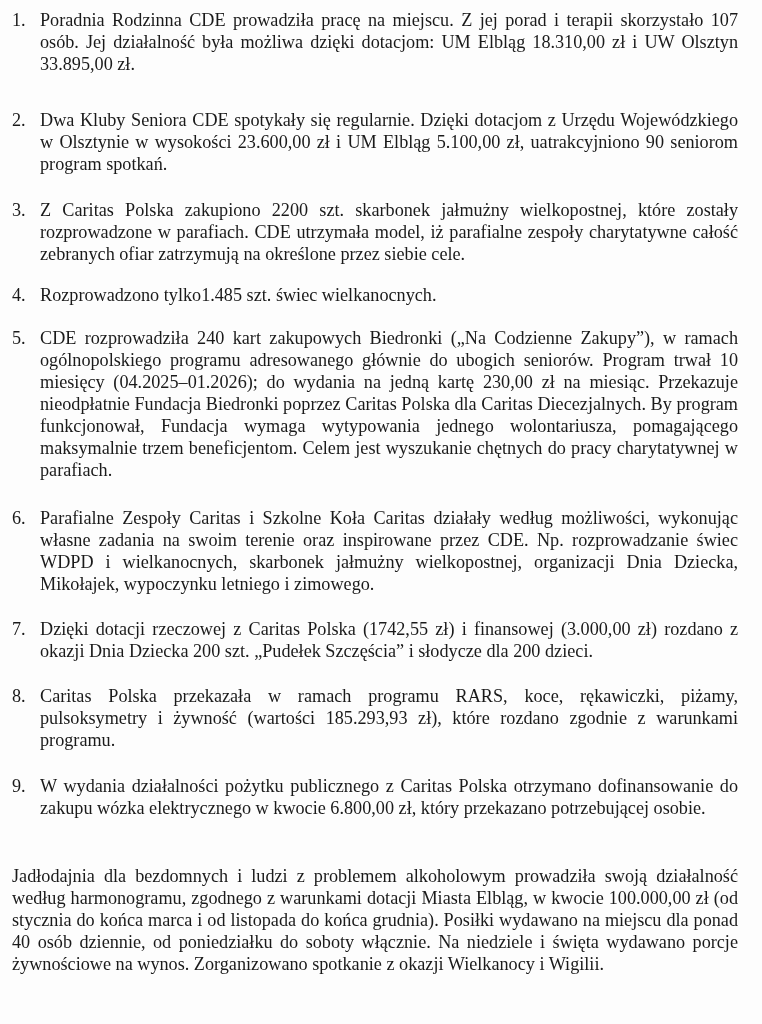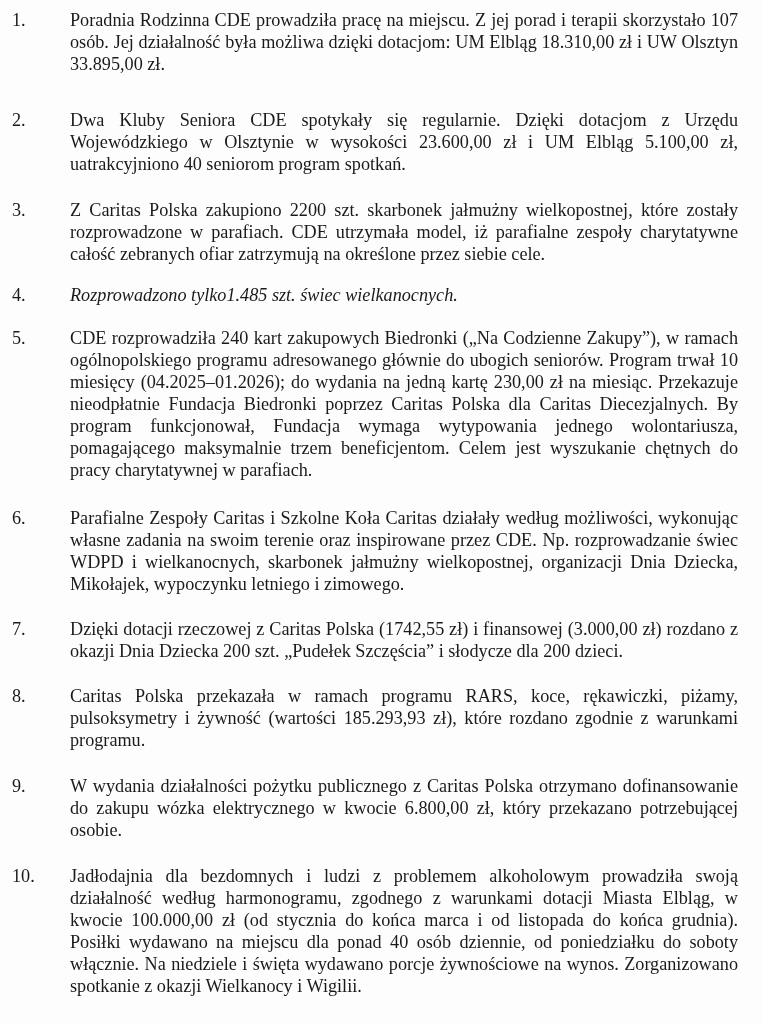--- a/index.html
+++ b/index.html
@@ -8,34 +8,34 @@
       font-family: "Liberation Serif", "DejaVu Serif", serif;
       color: #1a1a1a;
     }
     .page { position: absolute; left: 0; top: 0; width: 762px; height: 1024px; }
     .item {
       position: absolute; left: 12px; width: 726px;
       font-size: 18.2px; line-height: 22px;
       display: flex;
     }
     .num { width: 28px; flex: 0 0 28px; }
-    .txt { flex: 1; text-align: justify; margin-left: 30px; }
-    .txt.last-left { text-align: left; font-style: italic; }
+    .txt { flex: 1; text-align: justify; }
+    .txt.last-left { text-align: left; }
   </style>
 </head>
 <body>
 
 <div class="page">
   <div class="item" style="top:9px">
     <span class="num">1.</span>
     <span class="txt">Poradnia Rodzinna CDE prowadziła pracę na miejscu. Z jej porad i terapii skorzystało 107 osób. Jej działalność była możliwa dzięki dotacjom: UM Elbląg 18.310,00 zł i UW Olsztyn 33.895,00 zł.</span>
   </div>
   <div class="item" style="top:109px">
     <span class="num">2.</span>
-    <span class="txt">Dwa Kluby Seniora CDE spotykały się regularnie. Dzięki dotacjom z Urzędu Wojewódzkiego w Olsztynie w wysokości 23.600,00 zł i UM Elbląg 5.100,00 zł, uatrakcyjniono 40 seniorom program spotkań.</span>
+    <span class="txt">Dwa Kluby Seniora CDE spotykały się regularnie. Dzięki dotacjom z Urzędu Wojewódzkiego w Olsztynie w wysokości 23.600,00 zł i UM Elbląg 5.100,00 zł, uatrakcyjniono 90 seniorom program spotkań.</span>
   </div>
   <div class="item" style="top:199px">
     <span class="num">3.</span>
     <span class="txt">Z Caritas Polska zakupiono 2200 szt. skarbonek jałmużny wielkopostnej, które zostały rozprowadzone w parafiach. CDE utrzymała model, iż parafialne zespoły charytatywne całość zebranych ofiar zatrzymują na określone przez siebie cele.</span>
   </div>
   <div class="item" style="top:284px">
     <span class="num">4.</span>
     <span class="txt last-left">Rozprowadzono tylko1.485 szt. świec wielkanocnych.</span>
   </div>
   <div class="item" style="top:327px">
@@ -52,16 +52,15 @@
   </div>
   <div class="item" style="top:685px">
     <span class="num">8.</span>
     <span class="txt">Caritas Polska przekazała w ramach programu RARS, koce, rękawiczki, piżamy, pulsoksymetry i żywność (wartości 185.293,93 zł), które rozdano zgodnie z warunkami programu.</span>
   </div>
   <div class="item" style="top:775px">
     <span class="num">9.</span>
     <span class="txt">W wydania działalności pożytku publicznego z Caritas Polska otrzymano dofinansowanie do zakupu wózka elektrycznego w kwocie 6.800,00 zł, który przekazano potrzebującej osobie.</span>
   </div>
   <div class="item" style="top:865px">
-    <span class="num">10.</span>
     <span class="txt">Jadłodajnia dla bezdomnych i ludzi z problemem alkoholowym prowadziła swoją działalność według harmonogramu, zgodnego z warunkami dotacji Miasta Elbląg, w kwocie 100.000,00 zł (od stycznia do końca marca i od listopada do końca grudnia). Posiłki wydawano na miejscu dla ponad 40 osób dziennie, od poniedziałku do soboty włącznie. Na niedziele i święta wydawano porcje żywnościowe na wynos. Zorganizowano spotkanie z okazji Wielkanocy i Wigilii.</span>
   </div>
 </div>
 
 </body></html>

